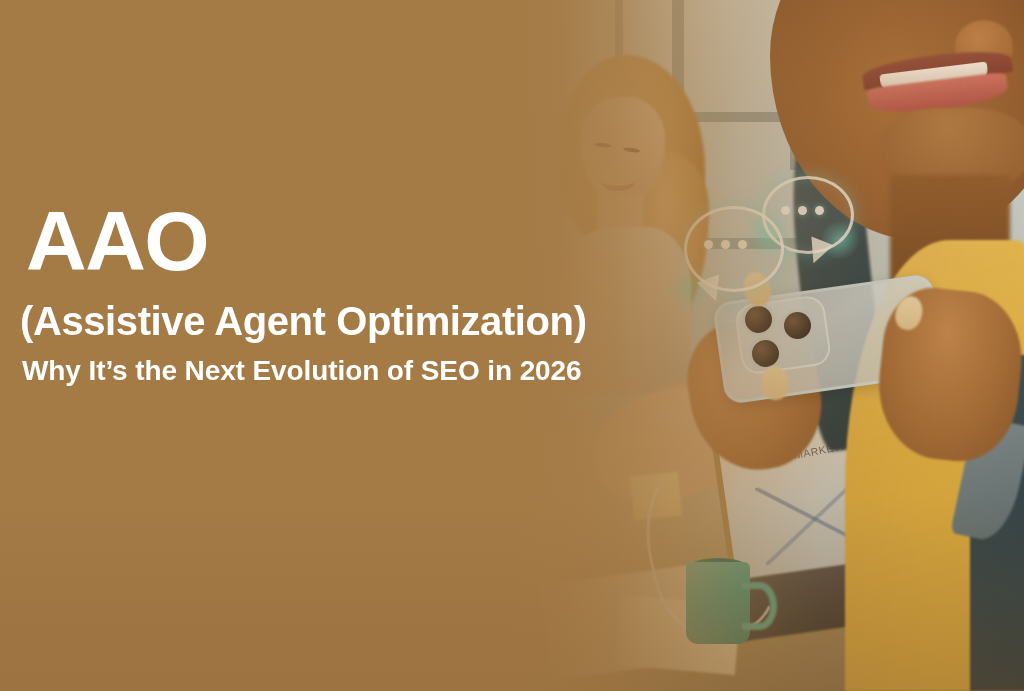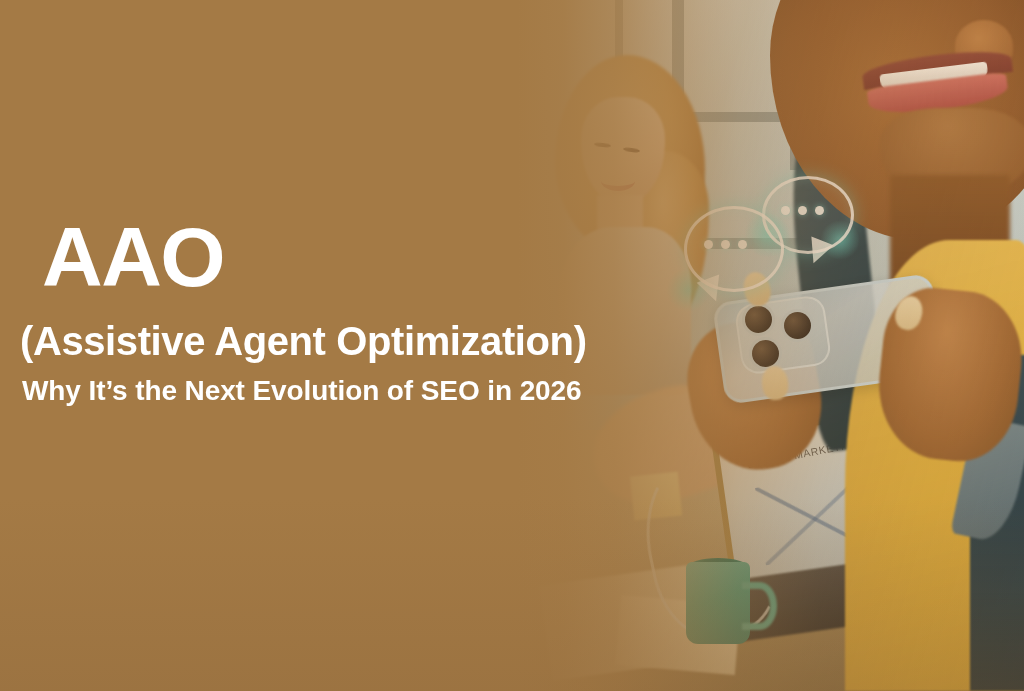--- a/index.html
+++ b/index.html
@@ -377,21 +377,21 @@
   }
 
   
   .text-block {
     position: absolute;
     left: 26px;
     top: 196px;
     z-index: 10;
   }
   .headline {
-    margin: 16px;
+    margin: 0;
     color: #ffffff;
     font-family: "Liberation Sans", sans-serif;
     font-weight: 700;
     font-size: 84px;
     line-height: 90px;
     letter-spacing: -1.5px;
   }
   .subhead {
     margin: 12px 0 0 -6px;
     color: #ffffff;

